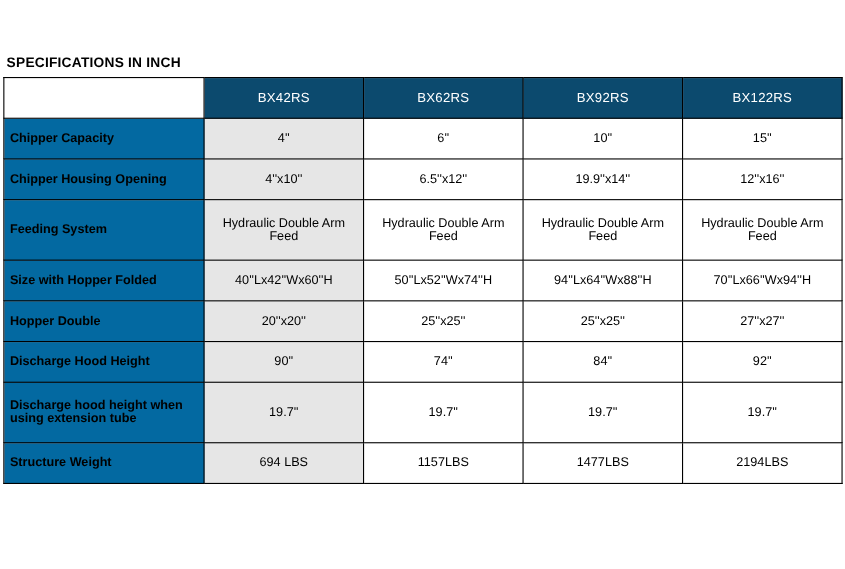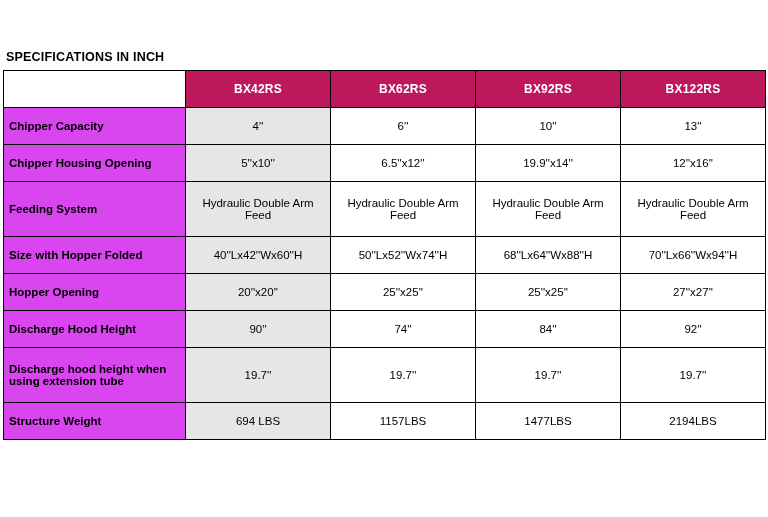--- a/index.html
+++ b/index.html
@@ -46,33 +46,33 @@
   }
   col.c0 { width: 182px; }
   col.c1, col.c2, col.c3, col.c4 { width: 145px; }
 
   thead th.corner {
     background: #ffffff;
     border-top: 1px solid #000;
     height: 28px;
   }
   thead th.model {
-    background: #be185d;
+    background: #0c4a6e;
     color: #ffffff;
-    font-weight: bold;
+    font-weight: normal;
     text-align: center;
     font-size: 12px;
     height: 28px;
     letter-spacing: 0.2px;
   }
   td.rowlabel {
     font-weight: bold;
     text-align: left;
     font-size: 11.5px;
-    background: #d946ef;
+    background: #0369a1;
   }
   td.cell {
     text-align: center;
     font-size: 11.5px;
     background: #ffffff;
   }
   td.cell.shade {
     background: #e6e6e6;
   }
   tr.r-short td { height: 28px; }
@@ -104,51 +104,51 @@
         <th class="model">BX122RS</th>
       </tr>
     </thead>
     <tbody>
 
       <tr class="r-short">
         <td class="rowlabel">Chipper Capacity</td>
         <td class="cell shade">4''</td>
         <td class="cell">6''</td>
         <td class="cell">10''</td>
-        <td class="cell">13''</td>
+        <td class="cell">15''</td>
       </tr>
 
       <tr class="r-short">
         <td class="rowlabel">Chipper Housing Opening</td>
-        <td class="cell shade">5''x10''</td>
+        <td class="cell shade">4''x10''</td>
         <td class="cell">6.5''x12''</td>
         <td class="cell">19.9''x14''</td>
         <td class="cell">12''x16''</td>
       </tr>
 
 
 
       <tr class="r-tall">
         <td class="rowlabel">Feeding System</td>
         <td class="cell shade">Hydraulic Double Arm Feed</td>
         <td class="cell">Hydraulic Double Arm Feed</td>
         <td class="cell">Hydraulic Double Arm Feed</td>
         <td class="cell">Hydraulic Double Arm Feed</td>
       </tr>
 
       <tr class="r-short">
         <td class="rowlabel">Size with Hopper Folded</td>
         <td class="cell shade">40''Lx42''Wx60''H</td>
         <td class="cell">50''Lx52''Wx74''H</td>
-        <td class="cell">68''Lx64''Wx88''H</td>
+        <td class="cell">94''Lx64''Wx88''H</td>
         <td class="cell">70''Lx66''Wx94''H</td>
       </tr>
 
       <tr class="r-short">
-        <td class="rowlabel">Hopper Opening</td>
+        <td class="rowlabel">Hopper Double</td>
         <td class="cell shade">20''x20''</td>
         <td class="cell">25''x25''</td>
         <td class="cell">25''x25''</td>
         <td class="cell">27''x27''</td>
       </tr>
 
 
 
       <tr class="r-short">
         <td class="rowlabel">Discharge Hood Height</td>

